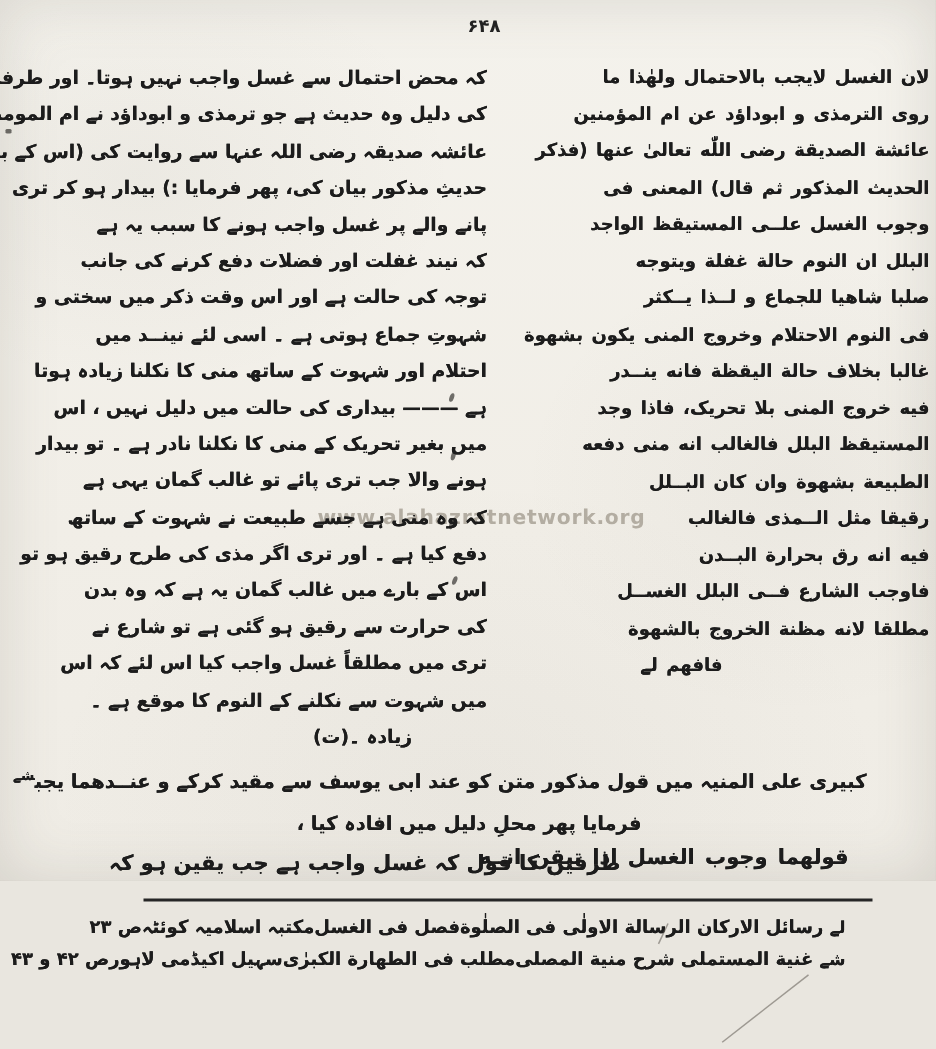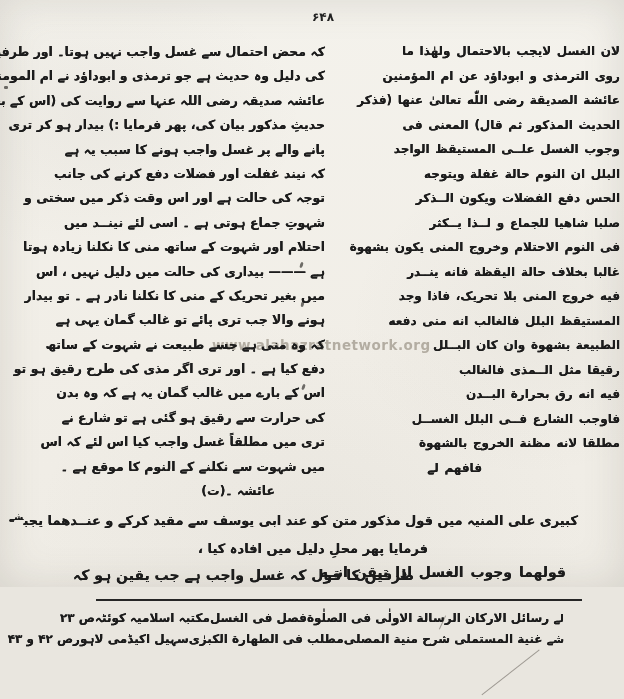--- a/index.html
+++ b/index.html
@@ -93,21 +93,20 @@
       <div class="line">روی الترمذی و ابوداؤد عن ام المؤمنین</div>
 
       <div class="line">عائشة الصدیقة رضی اللّٰه تعالیٰ عنها (فذکر</div>
 
       <div class="line">الحدیث المذکور ثم قال) المعنی فی</div>
 
       <div class="line">وجوب الغسل علــی المستیقظ الواجد</div>
 
       <div class="line">البلل ان النوم حالة غفلة ویتوجه</div>
 
-      <div class="line">الحس دفع الفضلات ویکون الــذکر</div>
 
       <div class="line">صلبا شاهیا للجماع و لــذا یــکثر</div>
 
       <div class="line">فی النوم الاحتلام وخروج المنی یکون بشهوة</div>
 
       <div class="line">غالبا بخلاف حالة الیقظة فانه ینــدر</div>
 
       <div class="line">فیه خروج المنی بلا تحریک، فاذا وجد</div>
 
       <div class="line">المستیقظ البلل فالغالب انه منی دفعه</div>
@@ -156,21 +155,21 @@
       <div class="line">دفع کیا ہے ۔ اور تری اگر مذی کی طرح رقیق ہو تو</div>
 
       <div class="line">اس کے بارے میں غالب گمان یہ ہے کہ وہ بدن</div>
 
       <div class="line">کی حرارت سے رقیق ہو گئی ہے تو شارع نے</div>
 
       <div class="line">تری میں مطلقاً غسل واجب کیا اس لئے کہ اس</div>
 
       <div class="line">میں شہوت سے نکلنے کے النوم کا موقع ہے ۔</div>
 
-      <div class="line">عائشہ ۔(ت)</div>
+      <div class="line">زیادہ ۔(ت)</div>
     </div>
 
   <div class="mid1">
     <span>کبیری علی المنیہ میں قول مذکور متن کو عند ابی یوسف سے مقید کرکے و عنــدھما یجب</span><sup class="fn-sup">شے</sup>
   </div>
   <div class="mid2">فرمایا پھر محلِ دلیل میں افادہ کیا ،</div>
 
   <div class="quote-ar">قولهما وجوب الغسل اذا تیقن انــه</div>
   <div class="quote-ur">طرفین کا قول کہ غسل واجب ہے جب یقین ہو کہ</div>
 

